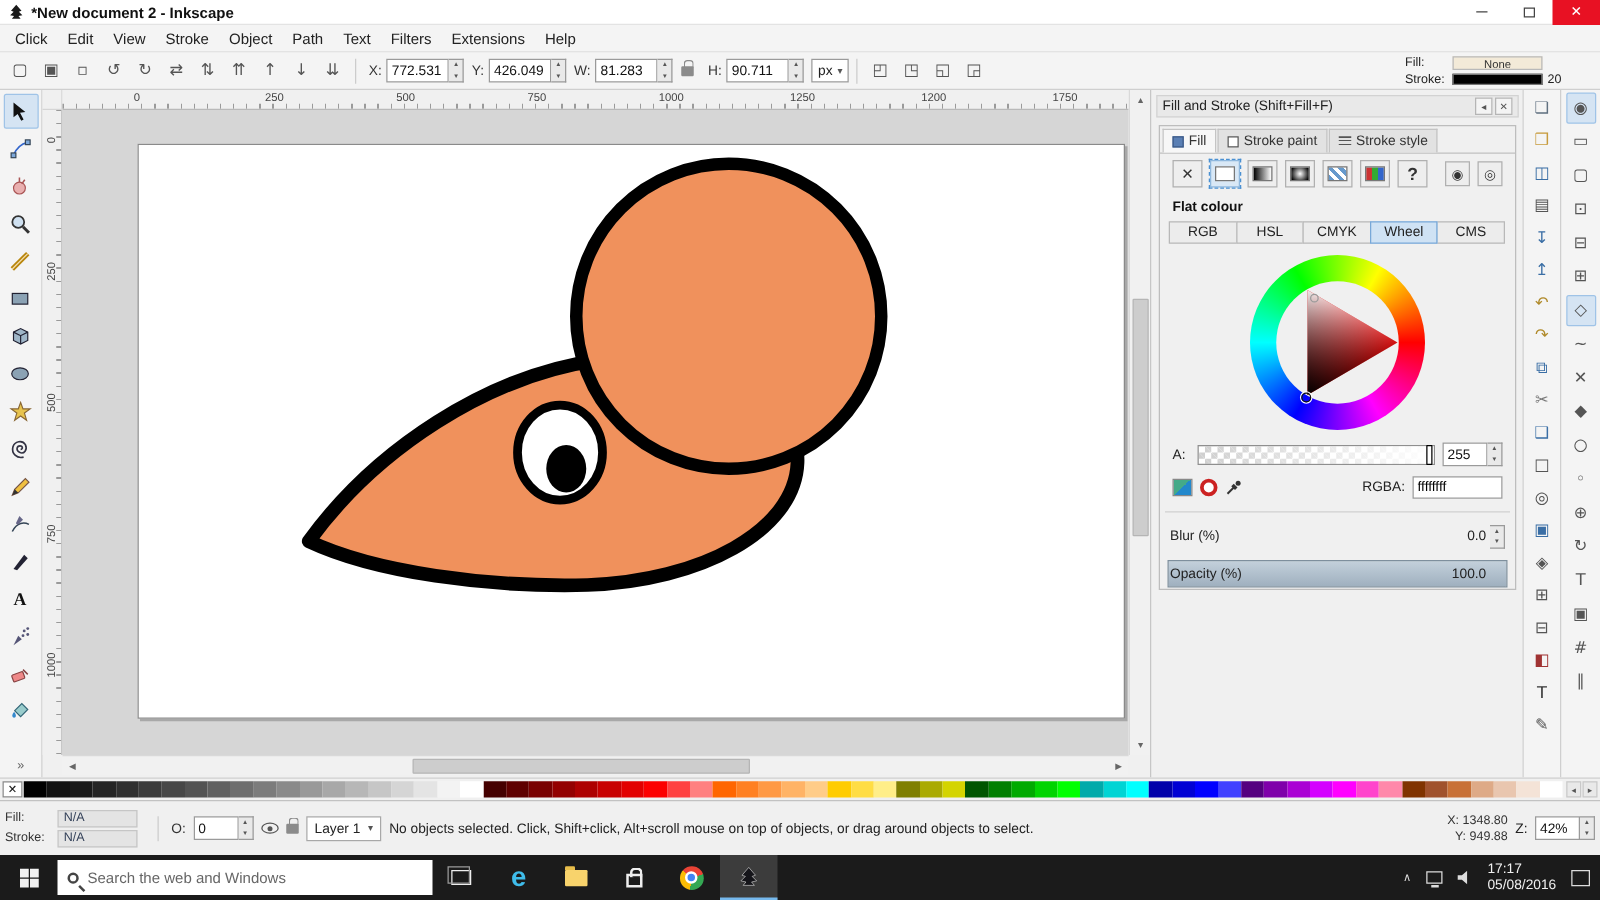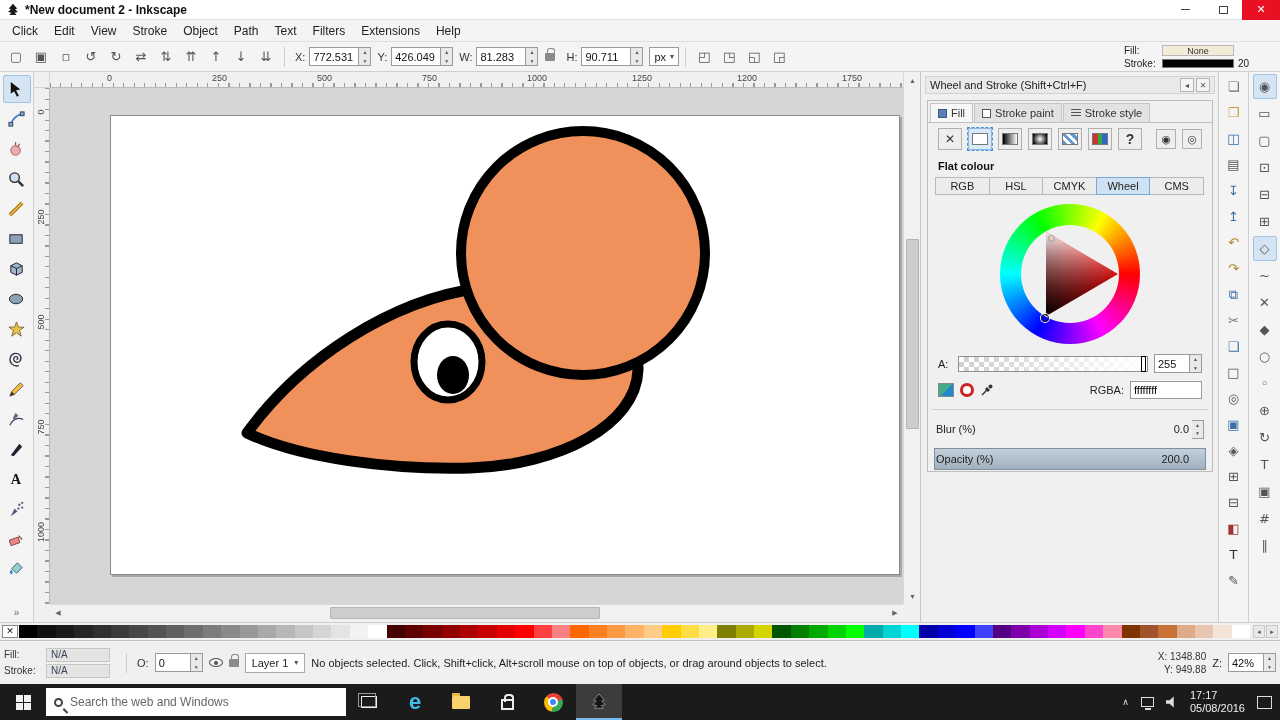--- a/index.html
+++ b/index.html
@@ -437,21 +437,21 @@
   </div>
   <div id="hscroll">
     <div class="sc-arrow left">◀</div>
     <div class="h-thumb"></div>
     <div class="sc-arrow right">▶</div>
   </div>
   <div id="sc-corner"></div>
 
   <div id="dock">
     <div class="dlg-title">
-      <span>Wheel and Stroke (Shift+Ctrl+F)</span>
+      <span>Fill and Stroke (Shift+Fill+F)</span>
       <div class="dlg-btns">
         <div class="dlg-mini-btn">◂</div>
         <div class="dlg-mini-btn">✕</div>
       </div>
     </div>
     <div class="dlg-frame">
       <div class="dlg-tabs">
 
       <div class="dlg-tab active">
             <span class="tab-ico fill"></span>
@@ -549,21 +549,21 @@
         <span class="row-lbl">Blur (%)</span>
         <span class="row-val">0.0</span>
         <span class="spin">
             <i>▲</i>
             <i>▼</i>
           </span>
       </div>
       <div class="op-row">
         <div class="op-bar"></div>
         <span class="row-lbl">Opacity (%)</span>
-        <span class="row-val">200.0</span>
+        <span class="row-val">100.0</span>
         <span class="spin">
             <i>▲</i>
             <i>▼</i>
           </span>
       </div>
     </div>
   </div>
 
   <div id="cmdvbar">
 

